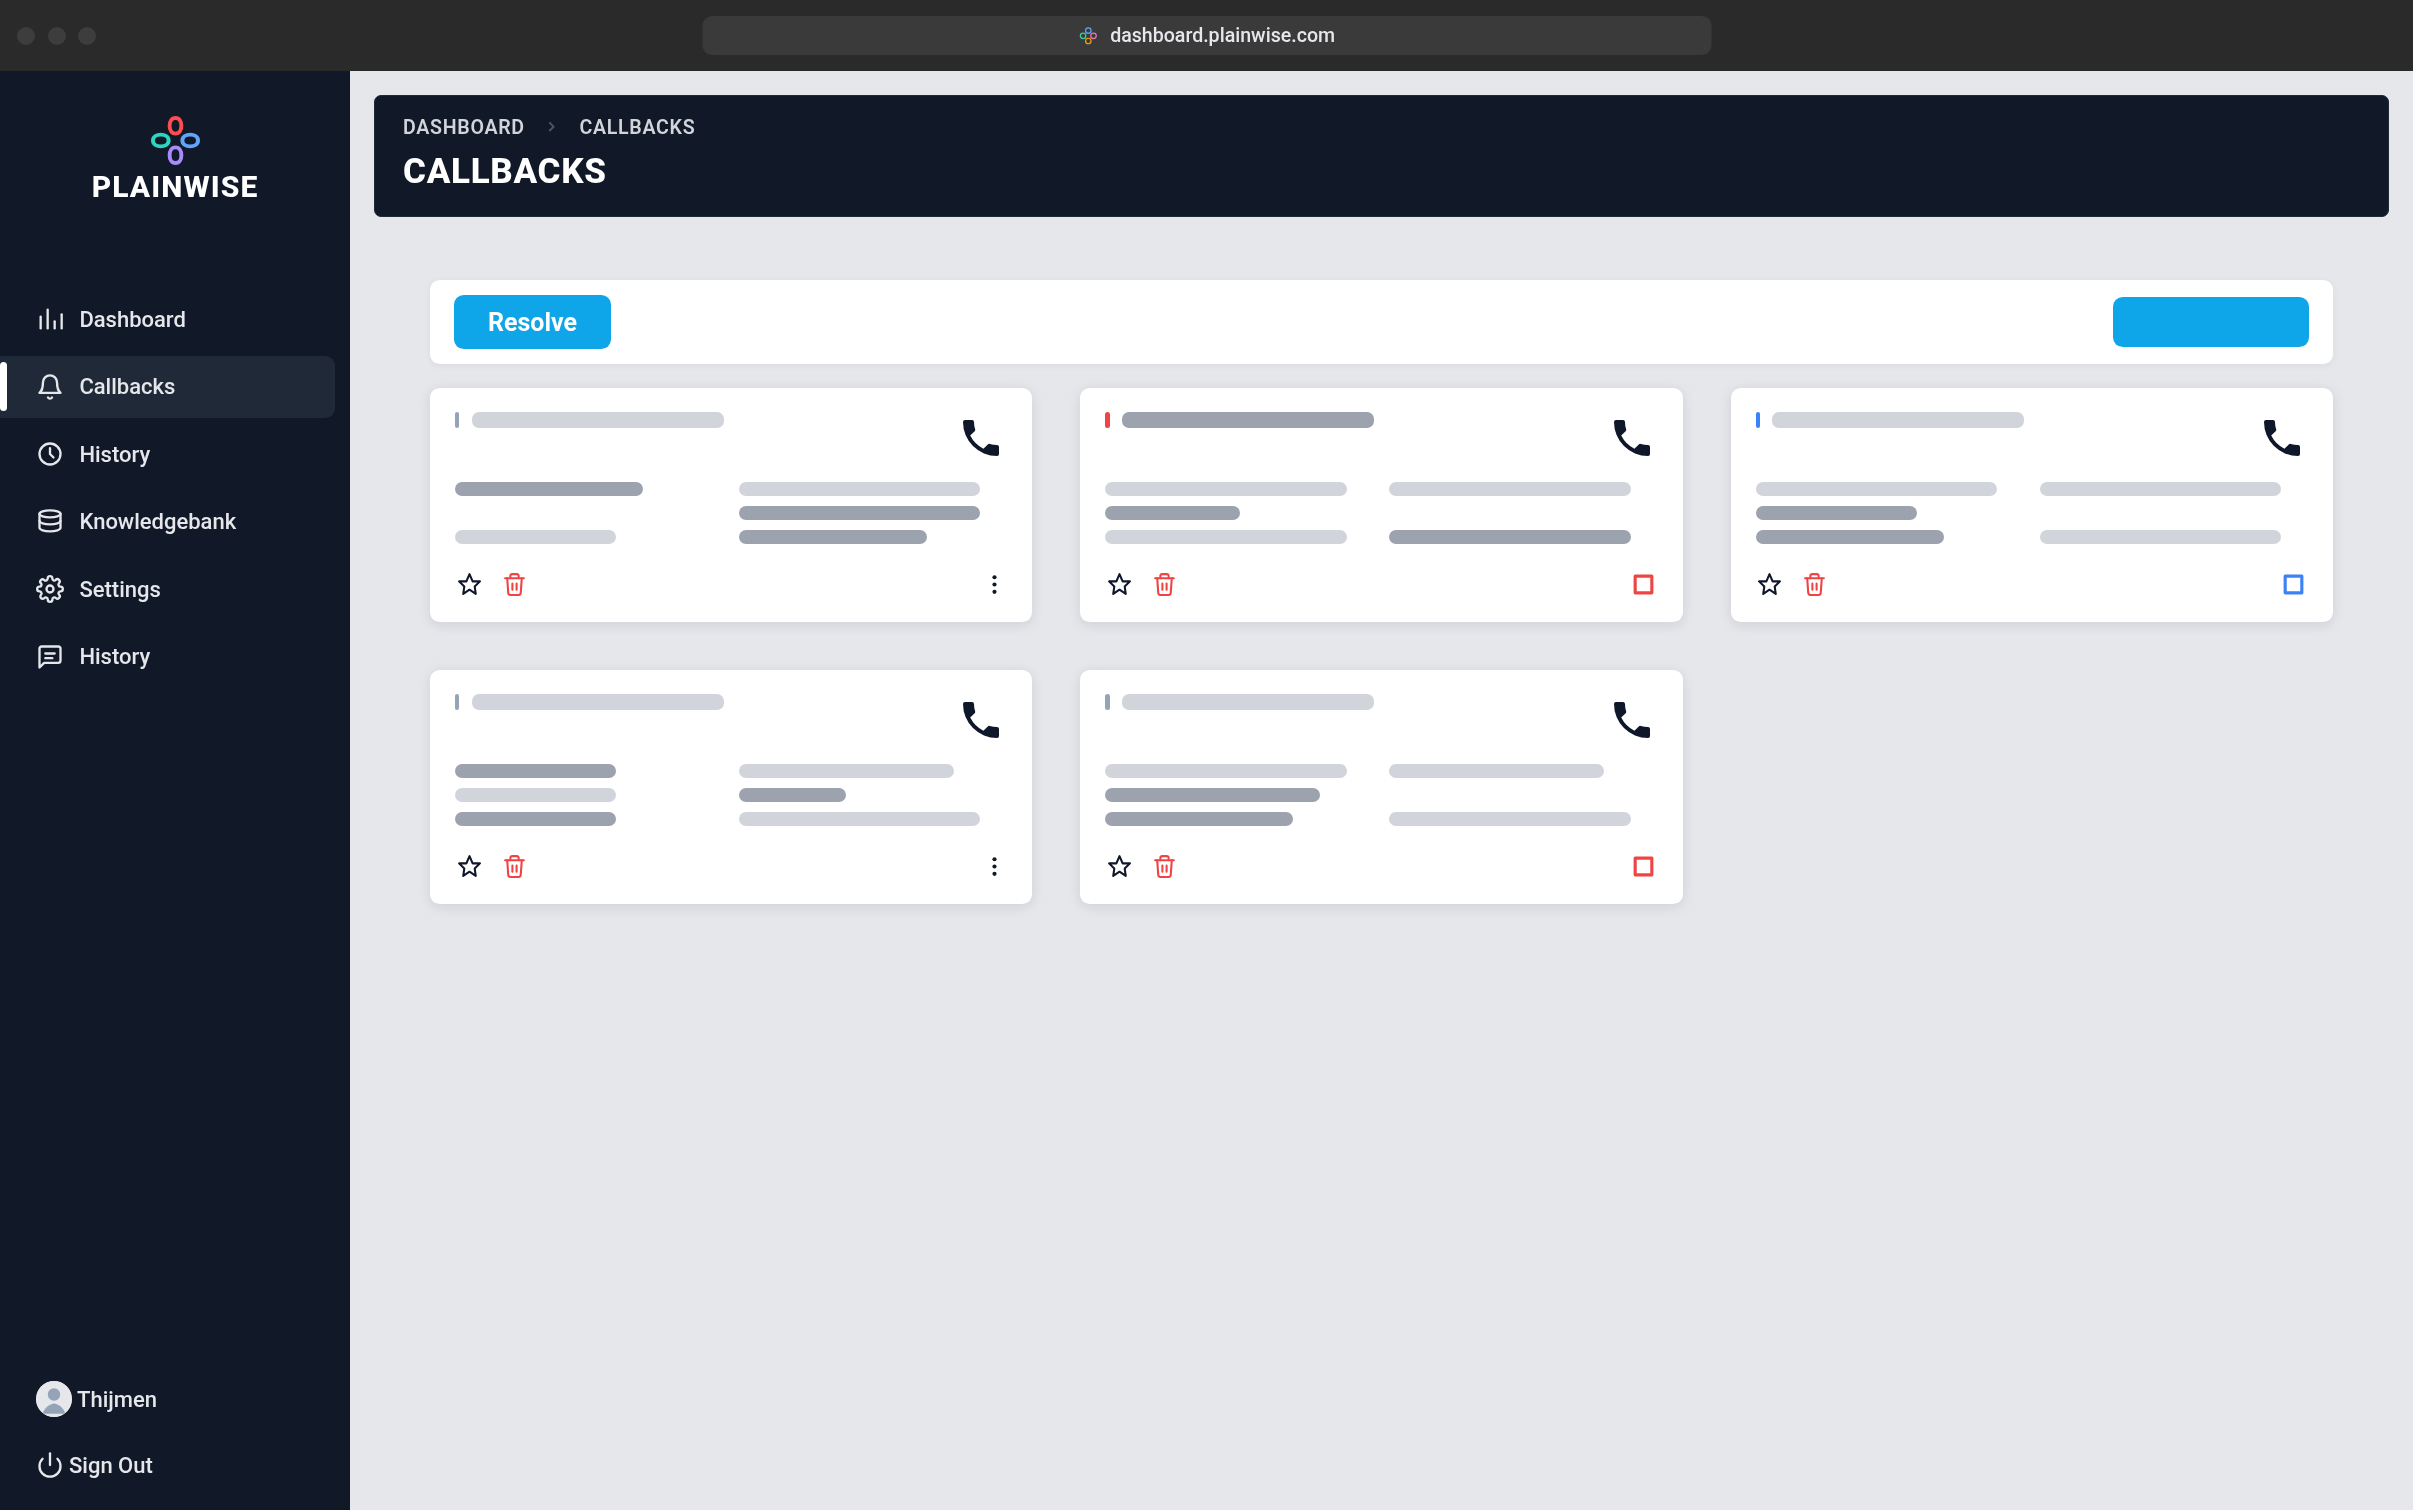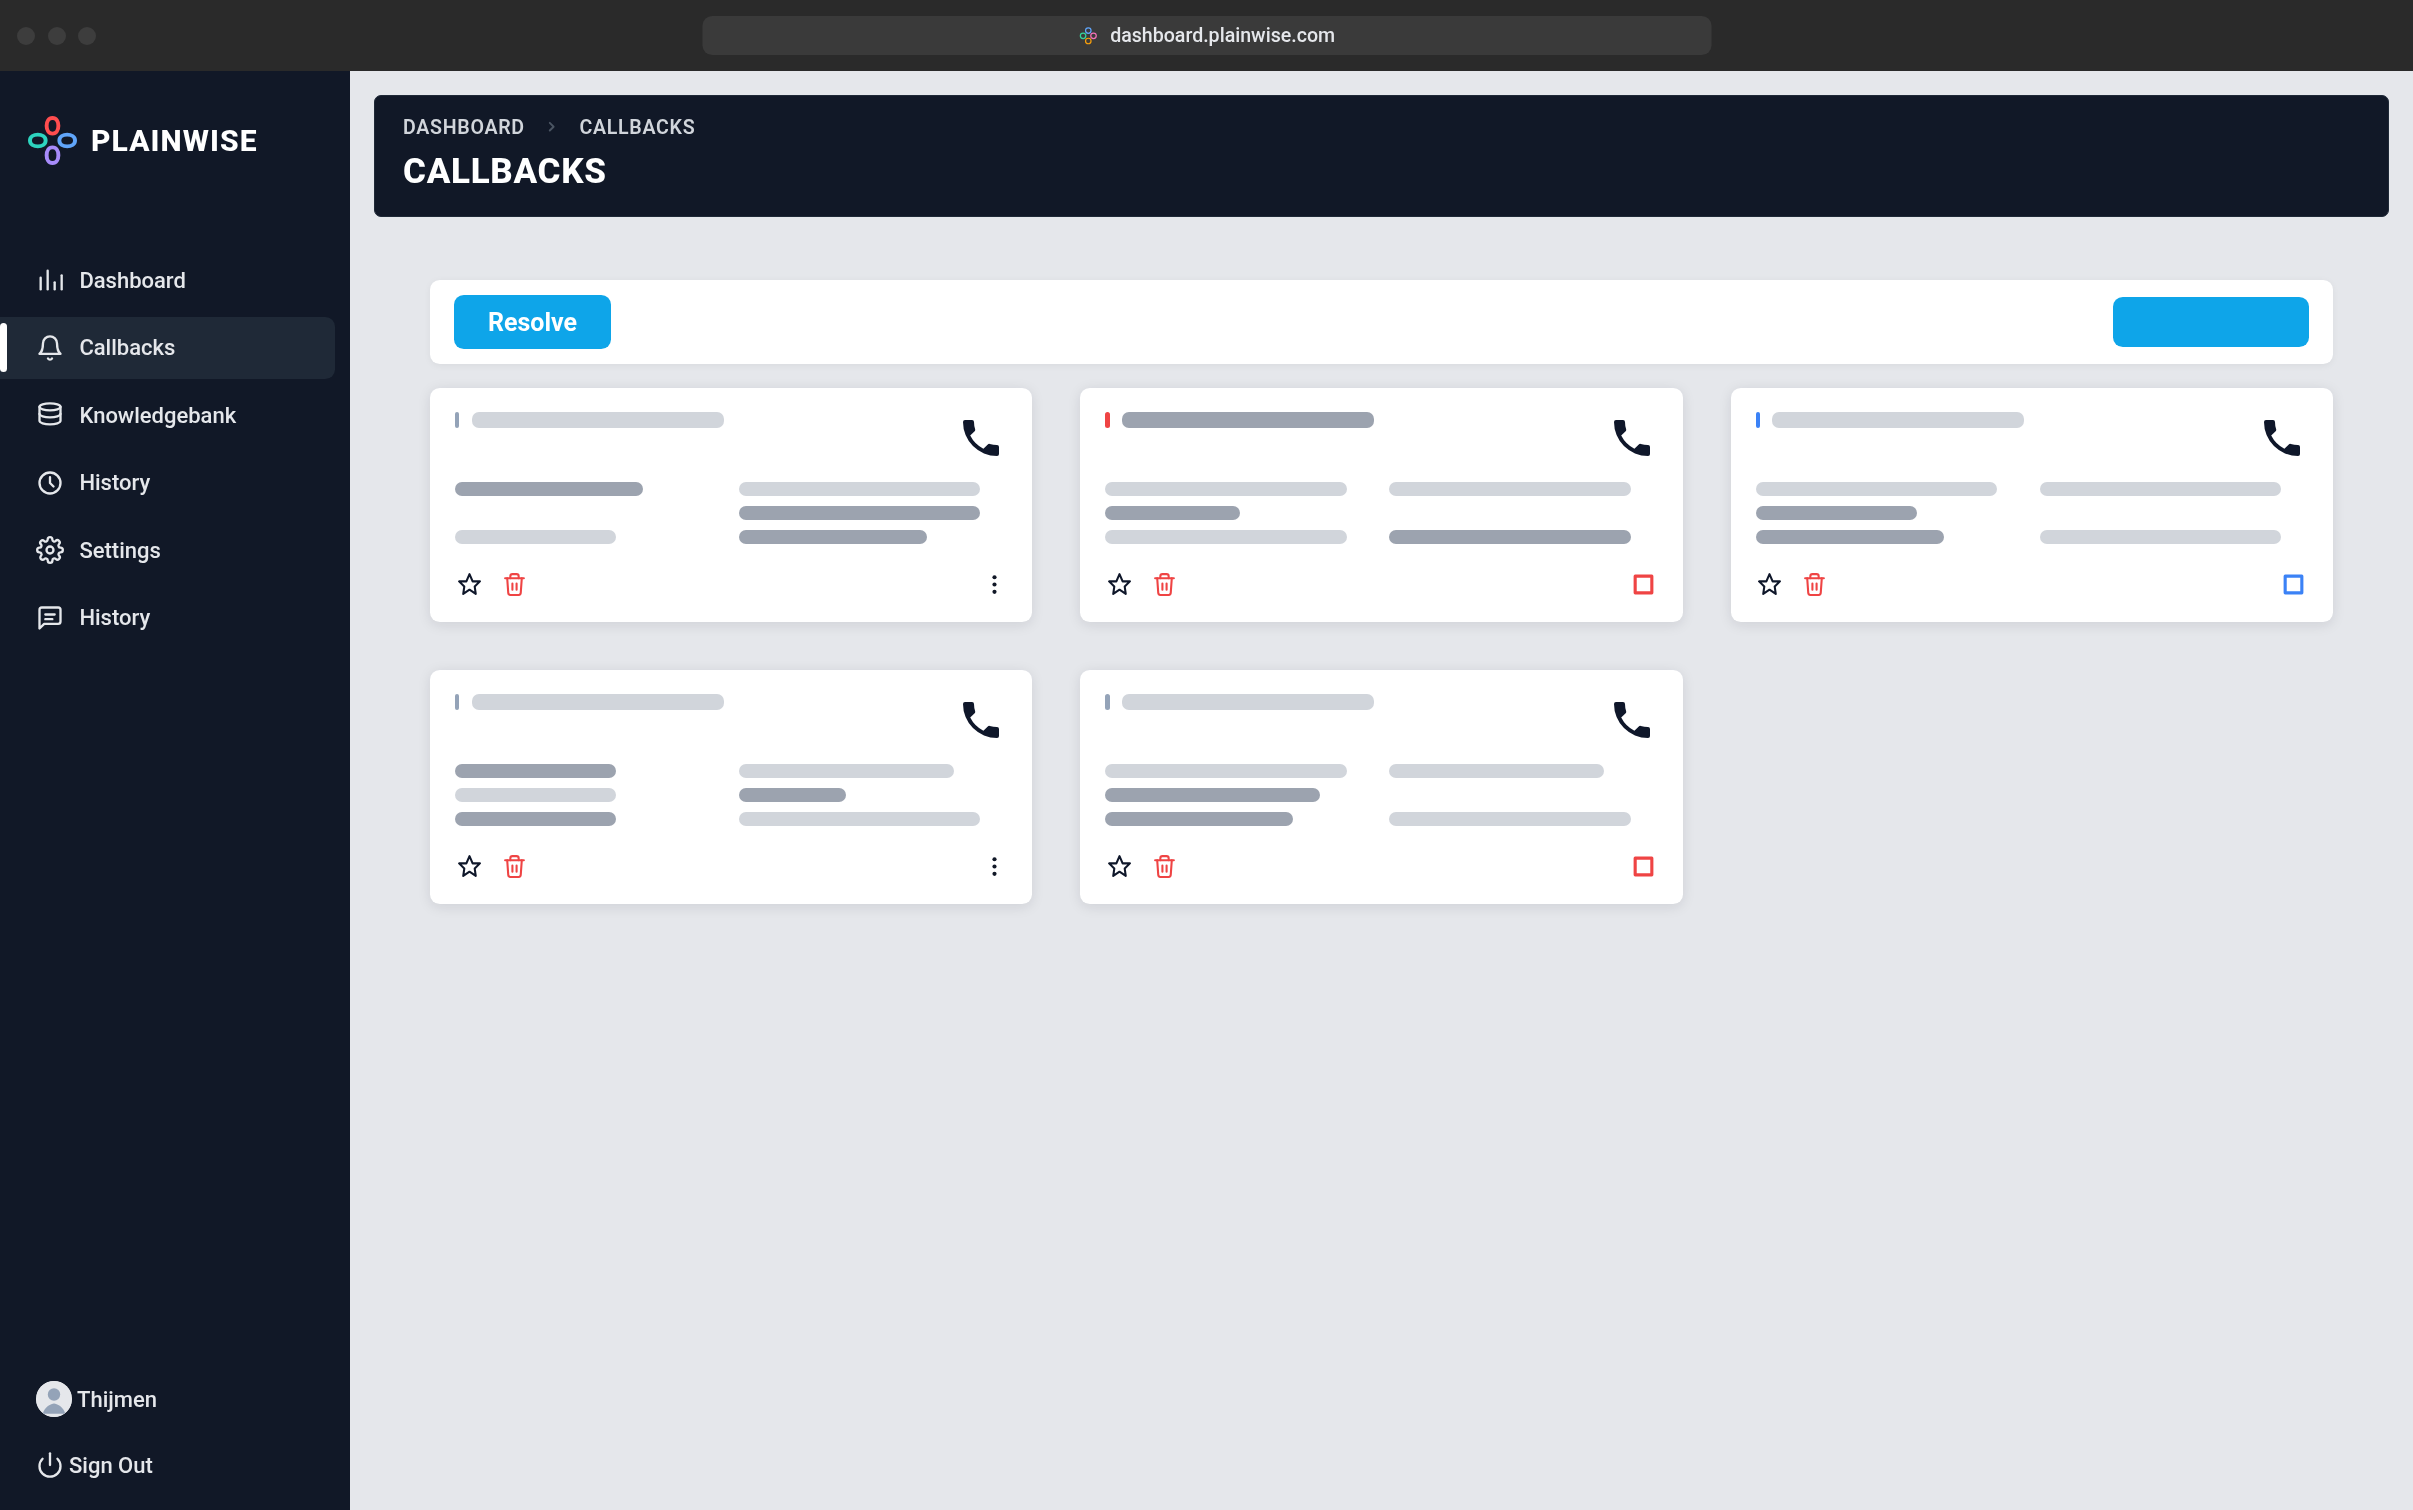--- a/index.html
+++ b/index.html
@@ -67,21 +67,21 @@
   }
   .sidebar {
     width: 350px;
     background: var(--bg-sidebar);
     display: flex;
     flex-direction: column;
     position: relative;
   }
   .logo-wrap {
     padding: 45px 28px 28px 28px;
-    display: flex; align-items: center; gap: 14px;
+    display: flex; align-items: center; gap: 4px; flex-direction: column;
   }
   .logo-mark { width: 49px; height: 49px; position: relative; }
   .logo-mark svg { width: 49px; height: 49px; }
   .logo-text { color: #fff; font-weight: 800; letter-spacing: 1.1px; font-size: 30px; }
 
   .nav {
     display: flex; flex-direction: column;
     padding: 56px 15.4px 0 0;
     gap: 5.6px;
   }
@@ -230,35 +230,35 @@
           <svg viewBox="0 0 24 24" fill="none" stroke="currentColor" stroke-width="2" stroke-linecap="round" stroke-linejoin="round">
               <path d="M18 8a6 6 0 10-12 0c0 7-3 9-3 9h18s-3-2-3-9"></path>
               <path d="M13.73 21a2 2 0 01-3.46 0"></path>
             </svg>
         </span>
         <span>Callbacks</span>
       </div>
       <div class="nav-item">
         <span class="icon">
           <svg viewBox="0 0 24 24" fill="none" stroke="currentColor" stroke-width="2" stroke-linecap="round" stroke-linejoin="round">
+              <circle cx="12" cy="12" r="9"></circle>
+              <path d="M12 7v5l3 3"></path>
+            </svg>
+        </span>
+        <span>History</span>
+      </div>
+      <div class="nav-item">
+        <span class="icon">
+          <svg viewBox="0 0 24 24" fill="none" stroke="currentColor" stroke-width="2" stroke-linecap="round" stroke-linejoin="round">
               <ellipse cx="12" cy="5" rx="9" ry="3"></ellipse>
               <path d="M3 5v6c0 1.66 4.03 3 9 3s9-1.34 9-3V5"></path>
               <path d="M3 11v6c0 1.66 4.03 3 9 3s9-1.34 9-3v-6"></path>
             </svg>
         </span>
         <span>Knowledgebank</span>
-      </div>
-      <div class="nav-item">
-        <span class="icon">
-          <svg viewBox="0 0 24 24" fill="none" stroke="currentColor" stroke-width="2" stroke-linecap="round" stroke-linejoin="round">
-              <circle cx="12" cy="12" r="9"></circle>
-              <path d="M12 7v5l3 3"></path>
-            </svg>
-        </span>
-        <span>History</span>
       </div>
       <div class="nav-item">
         <span class="icon">
           <svg viewBox="0 0 24 24" fill="none" stroke="currentColor" stroke-width="2" stroke-linecap="round" stroke-linejoin="round">
               <circle cx="12" cy="12" r="3"></circle>
               <path d="M19.4 15a1.65 1.65 0 00.33 1.82l.06.06a2 2 0 01-2.83 2.83l-.06-.06a1.65 1.65 0 00-1.82-.33 1.65 1.65 0 00-1 1.51V21a2 2 0 01-4 0v-.09A1.65 1.65 0 009 19.4a1.65 1.65 0 00-1.82.33l-.06.06a2 2 0 11-2.83-2.83l.06-.06A1.65 1.65 0 004.6 15a1.65 1.65 0 00-1.51-1H3a2 2 0 010-4h.09A1.65 1.65 0 004.6 9a1.65 1.65 0 00-.33-1.82l-.06-.06a2 2 0 012.83-2.83l.06.06A1.65 1.65 0 009 4.6a1.65 1.65 0 001-1.51V3a2 2 0 014 0v.09c0 .69.39 1.31 1 1.51a1.65 1.65 0 001.82-.33l.06-.06a2 2 0 012.83 2.83l-.06.06A1.65 1.65 0 0019.4 9c.12.31.51 1 1.51 1H21a2 2 0 010 4h-.09a1.65 1.65 0 00-1.51 1z"></path>
             </svg>
         </span>
         <span>Settings</span>
       </div>

